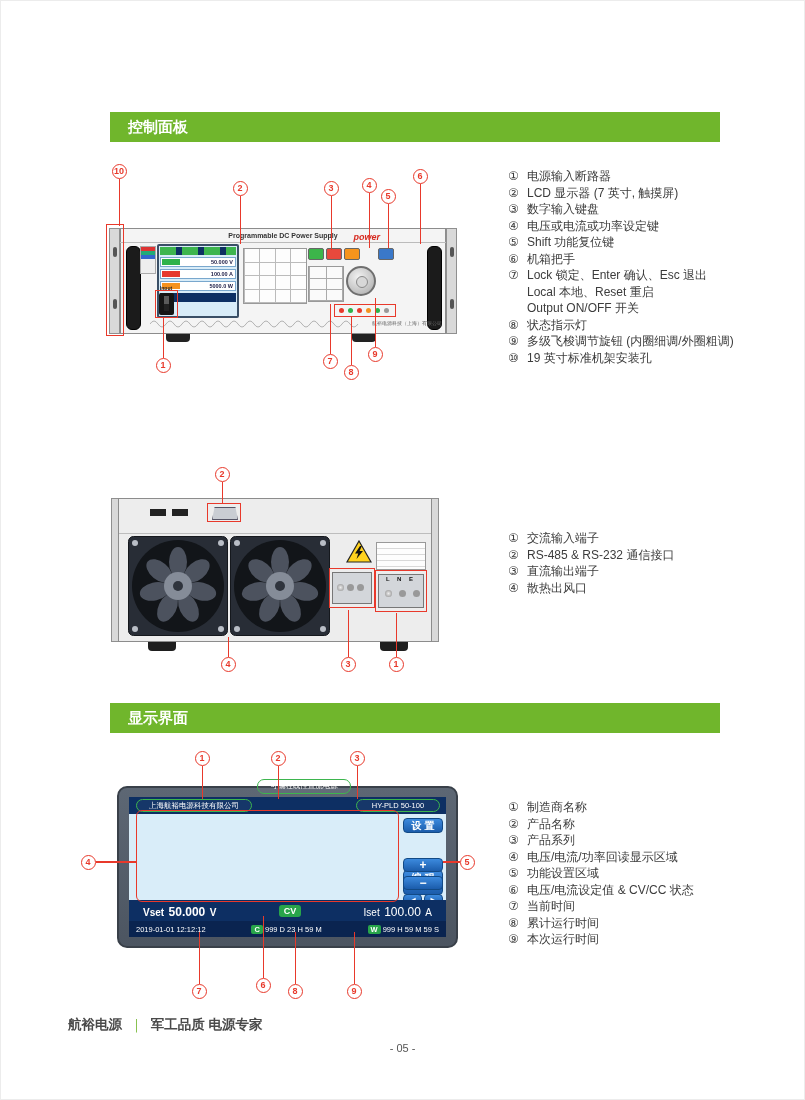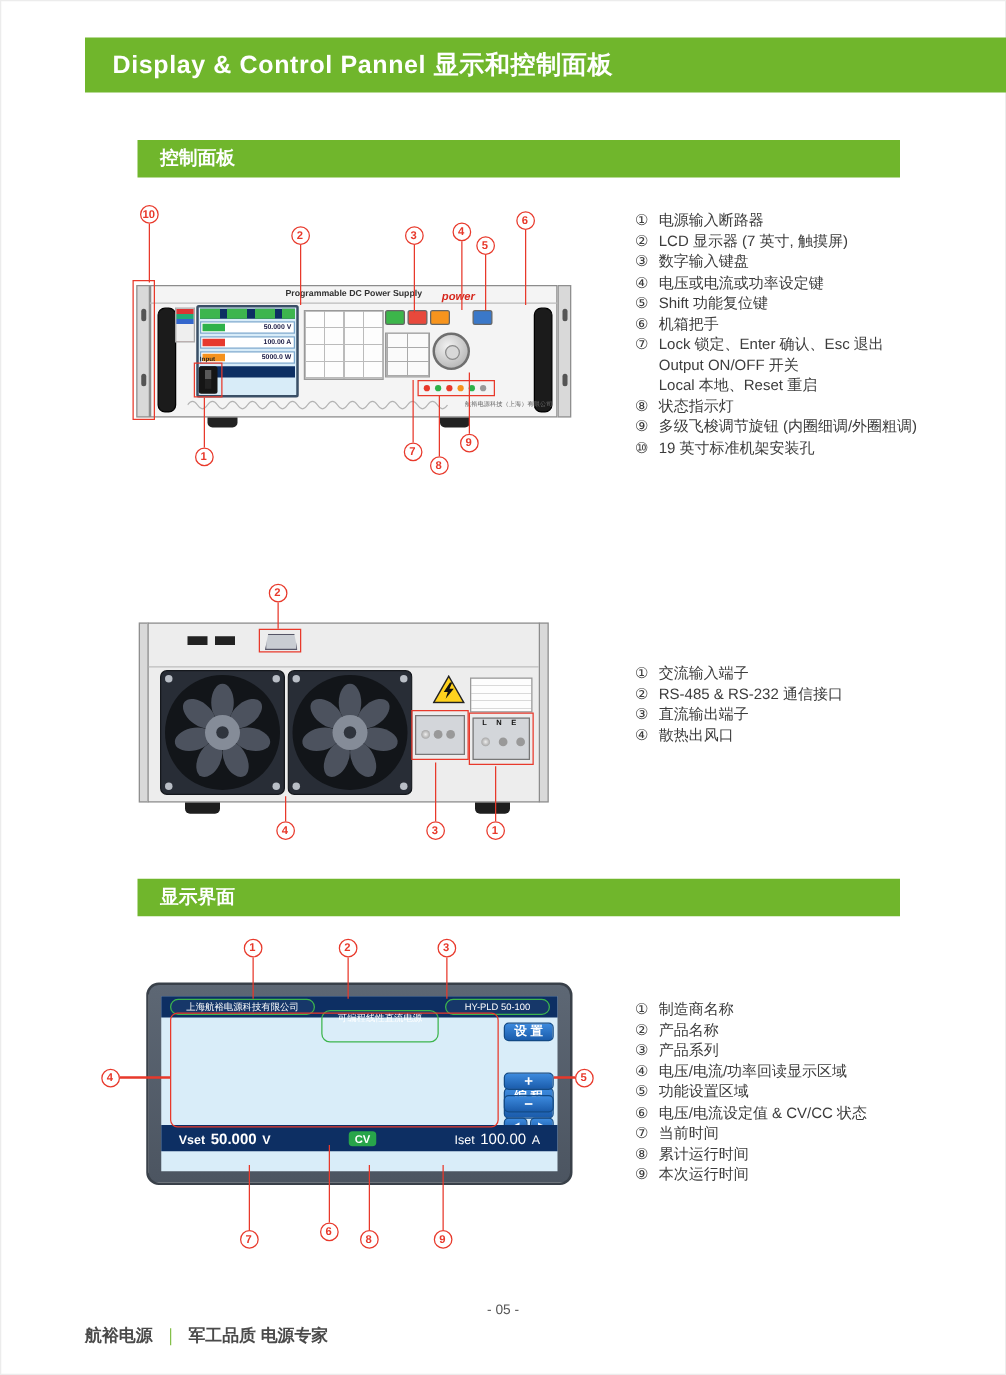--- a/index.html
+++ b/index.html
@@ -38,23 +38,20 @@
   .scrBtn{position:absolute;left:403px;width:40px;background:linear-gradient(#3c8ade,#1b5cab);border:1px solid #124a86;
           border-radius:4px;color:#fff;font-weight:bold;text-align:center;box-sizing:border-box}
   .badge{background:#28a54a;border-radius:3px;font-size:9px;padding:1px 5px;color:#fff;font-weight:bold}
   .sbadge{background:#28a54a;border-radius:2px;font-size:7.5px;padding:0 3px;color:#fff;font-weight:bold}
 </style>
 </head>
 <body>
 
 <div class="page">
 
-  <div class="hdr">
-    <span>Display &amp; Control Pannel  显示和控制面板</span>
-  </div>
 
   <div class="secbar" style="top:112px">
     <span>控制面板</span>
   </div>
 
   <i class="rbox" style="left:106px;top:224px;width:18px;height:112px"></i>
   <div class="ear" style="left:109px;top:228px;height:106px">
     <i class="slot" style="top:18px"></i>
     <i class="slot" style="top:70px"></i>
   </div>
@@ -165,25 +162,25 @@
     <div class="li">
         <span class="ln">⑥</span>
         <span class="lt">机箱把手</span>
       </div>
     <div class="li">
         <span class="ln">⑦</span>
         <span class="lt">Lock 锁定、Enter 确认、Esc 退出</span>
       </div>
     <div class="li">
         <span class="ln"></span>
+        <span class="lt">Local 本地、Reset 重启</span>
+      </div>
+    <div class="li">
+        <span class="ln"></span>
         <span class="lt">Output ON/OFF 开关</span>
-      </div>
-    <div class="li">
-        <span class="ln"></span>
-        <span class="lt">Local 本地、Reset 重启</span>
       </div>
     <div class="li">
         <span class="ln">⑧</span>
         <span class="lt">状态指示灯</span>
       </div>
     <div class="li">
         <span class="ln">⑨</span>
         <span class="lt">多级飞梭调节旋钮 (内圈细调/外圈粗调)</span>
       </div>
     <div class="li">
@@ -291,21 +288,21 @@
   <div class="secbar" style="top:703px">
     <span>显示界面</span>
   </div>
 
   <div class="abs" style="left:117px;top:786px;width:341px;height:162px;border-radius:10px;border:2px solid #394049;
        background:linear-gradient(#5d6774,#4c5561);box-sizing:border-box"></div>
   <div class="abs" style="left:129px;top:797px;width:317px;height:140px;background:#d9edf9"></div>
 
   <div class="abs" style="left:129px;top:797px;width:317px;height:17px;background:#0d2f63"></div>
   <div class="pill" style="left:136px;top:799px;width:116px;height:13px">上海航裕电源科技有限公司</div>
-  <div class="pill" style="left:257px;top:808px;width:94px;height:26px">可编程线性直流电源</div>
+  <div class="pill" style="left:257px;top:779px;width:94px;height:15px">可编程线性直流电源</div>
   <div class="pill" style="left:356px;top:799px;width:84px;height:13px">HY-PLD 50-100</div>
 
 
   <div class="scrBtn" style="top:818px;height:15px;font-size:10px;line-height:14px">设 置</div>
   <div class="scrBtn" style="top:870px;height:25px;font-size:10px;line-height:14px">编 程</div>
   <div class="scrBtn" style="top:858px;height:14px;font-size:12px;line-height:13px">+</div>
   <div class="scrBtn" style="top:876px;height:14px;font-size:12px;line-height:13px">−</div>
   <div class="scrBtn" style="top:894px;height:12px;width:19px;font-size:8px;line-height:11px">◀</div>
   <div class="scrBtn" style="top:894px;left:424px;height:12px;width:19px;font-size:8px;line-height:11px">▶</div>
 
@@ -317,20 +314,32 @@
       <span style="font-size:10px">V</span>
     </span>
     <span class="badge">CV</span>
     <span style="font-weight:normal">
       <span style="font-size:10px">Iset</span>
       <span style="font-size:12px">100.00</span>
       <span style="font-size:10px">A</span>
     </span>
   </div>
 
+  <div class="abs" style="left:129px;top:921px;width:317px;height:16px;background:#0a2450;display:flex;align-items:center;
+       justify-content:space-between;padding:0 7px;box-sizing:border-box;color:#fff;font-size:7.5px">
+    <span>2019-01-01 12:12:12</span>
+    <span>
+      <span class="sbadge">C</span>
+      <span>999 D 23 H 59 M</span>
+    </span>
+    <span>
+      <span class="sbadge">W</span>
+      <span>999 H 59 M 59 S</span>
+    </span>
+  </div>
 
   <i class="rbox" style="left:136px;top:810px;width:263px;height:92px;border-radius:6px;border-width:1.5px"></i>
   <div class="mk" style="left:194.5px;top:750.5px">1</div>
   <div class="mk" style="left:270.5px;top:750.5px">2</div>
   <div class="mk" style="left:349.5px;top:750.5px">3</div>
   <div class="mk" style="left:80.5px;top:854.5px">4</div>
   <div class="mk" style="left:459.5px;top:854.5px">5</div>
   <div class="mk" style="left:191.5px;top:983.5px">7</div>
   <div class="mk" style="left:255.5px;top:977.5px">6</div>
   <div class="mk" style="left:287.5px;top:983.5px">8</div>
@@ -378,19 +387,19 @@
         <span class="ln">⑧</span>
         <span class="lt">累计运行时间</span>
       </div>
     <div class="li">
         <span class="ln">⑨</span>
         <span class="lt">本次运行时间</span>
       </div>
   </div>
 
   <div class="abs" style="left:0;top:1042px;width:805px;text-align:center;font-size:11px;color:#555">- 05 -</div>
-  <div class="abs" style="left:68px;top:1060px;font-size:13.5px;font-weight:bold;color:#4a4a4a">
+  <div class="abs" style="left:68px;top:1016px;font-size:13.5px;font-weight:bold;color:#4a4a4a">
     <span>航裕电源</span>
     <span style="color:#70b62c;font-weight:normal;margin:0 4px">｜</span>
     <span>军工品质 电源专家</span>
   </div>
 
 </div>
 
 </body></html>

